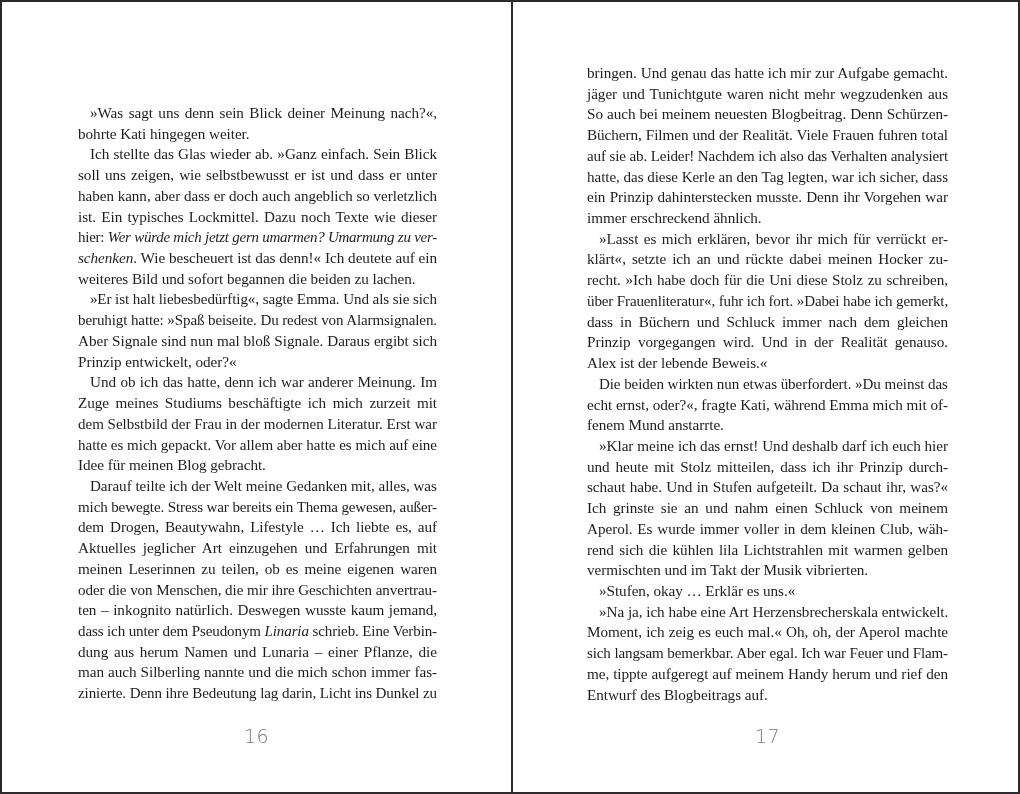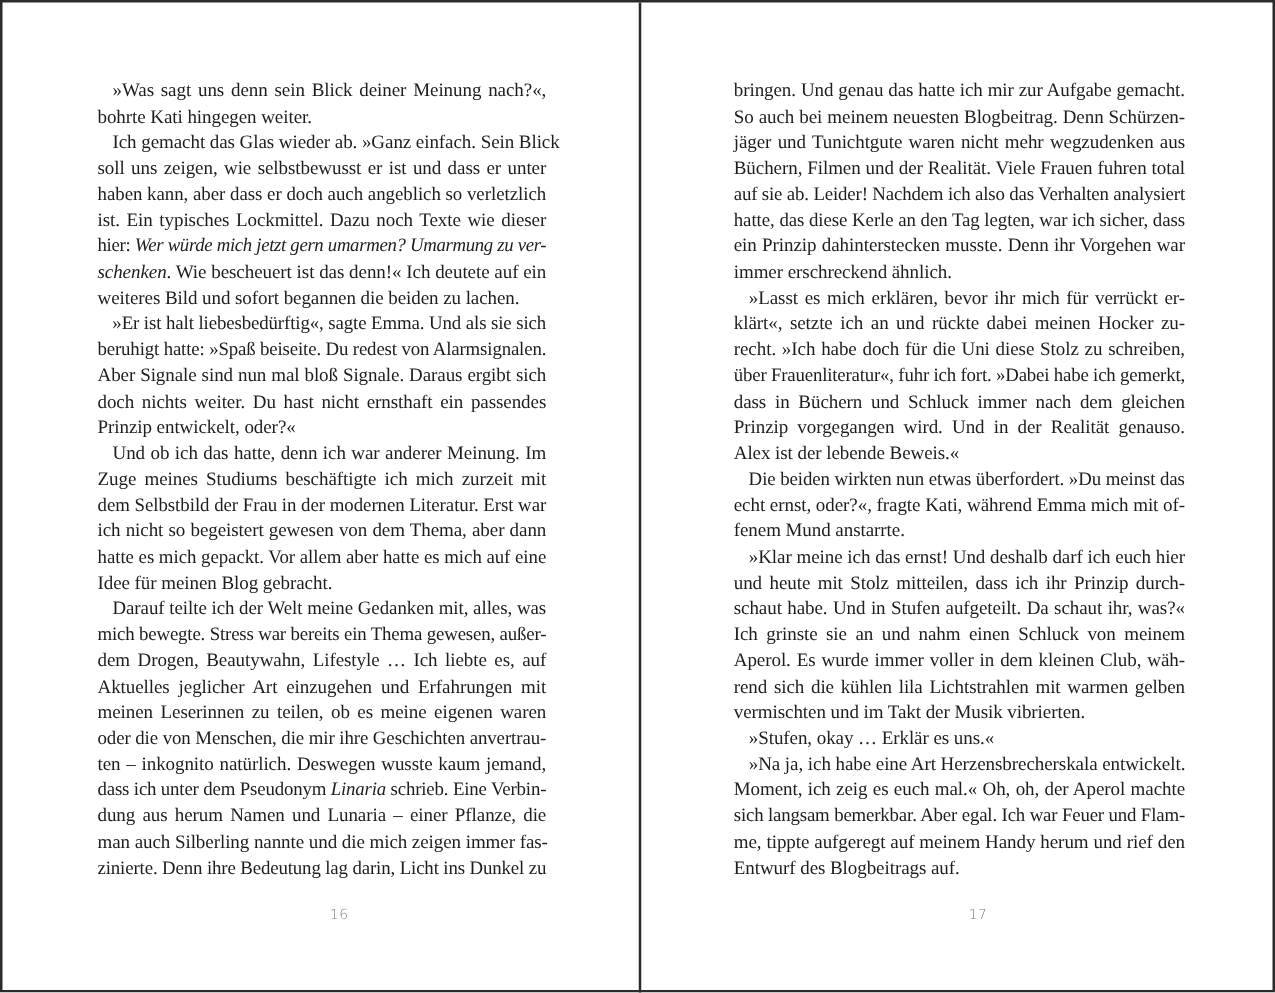--- a/index.html
+++ b/index.html
@@ -40,21 +40,21 @@
     .page-left { left: 0; width: 509px; }
     .page-right { left: 511px; width: 509px; }
 
     .text-block {
       position: absolute;
       top: 61px;
       font-size: 15.2px;
       line-height: 20.72px;
       letter-spacing: -0.05px;
     }
-    .page-left .text-block { left: 76px; width: 359px; }
+    .page-left .text-block { left: 76px; width: 359px; margin-top: 40px; }
     .page-right .text-block { left: 74px; width: 361px; }
 
     .line {
       display: block;
       height: 20.72px;
       white-space: nowrap;
       text-align: justify;
       text-align-last: justify;
       overflow: visible;
     }
@@ -66,75 +66,72 @@
       padding-left: 12px;
     }
     .line em { font-style: italic; }
 
     .folio {
       position: absolute;
       top: 723px;
       width: 100%;
       text-align: center;
       font-family: "DejaVu Sans", "Liberation Sans", sans-serif;
-      font-size: 11px;
+      font-size: 19px;
       font-weight: 300;
       color: #7a7a7a;
       letter-spacing: 0.5px;
-      margin-left: 15px;
     }
     .page-left .folio { left: 0; width: 509px; padding-left: 0; }
     .page-right .folio { left: 0; width: 509px; }
   </style>
 </head>
 <body>
 
 <div class="spread">
   <div class="page page-left">
     <div class="text-block">
         <span class="line indent"><span>»Was sagt uns denn sein Blick deiner Meinung nach?«,</span></span>
         <span class="line last"><span>bohrte Kati hingegen weiter.</span></span>
-        <span class="line indent"><span>Ich gemacht das Glas wieder ab. »Ganz einfach. Sein Blick</span></span>
+        <span class="line indent"><span>Ich stellte das Glas wieder ab. »Ganz einfach. Sein Blick</span></span>
         <span class="line"><span>soll uns zeigen, wie selbstbewusst er ist und dass er unter</span></span>
         <span class="line" style="letter-spacing: -0.0119885px; transform-origin: left top; transform: scaleX(0.991798); width: 361.969px;"><span>haben kann, aber dass er doch auch angeblich so verletzlich</span></span>
         <span class="line"><span>ist. Ein typisches Lockmittel. Dazu noch Texte wie dieser</span></span>
         <span class="line" style="letter-spacing: -0.255521px; transform-origin: left top; transform: scaleX(0.9883); width: 363.25px;"><span>hier: </span><em>Wer würde mich jetzt gern umarmen? Umarmung zu ver-</em></span>
         <span class="line"><em>schenken</em><span>. Wie bescheuert ist das denn!« Ich deutete auf ein</span></span>
         <span class="line last"><span>weiteres Bild und sofort begannen die beiden zu lachen.</span></span>
         <span class="line indent" style="letter-spacing: -0.0815493px; transform-origin: left top; transform: scaleX(0.99165); width: 349.922px;"><span>»Er ist halt liebesbedürftig«, sagte Emma. Und als sie sich</span></span>
         <span class="line" style="letter-spacing: -0.115759px; transform-origin: left top; transform: scaleX(0.991413); width: 362.109px;"><span>beruhigt hatte: »Spaß beiseite. Du redest von Alarmsignalen.</span></span>
         <span class="line"><span>Aber Signale sind nun mal bloß Signale. Daraus ergibt sich</span></span>
-        <span class="line"><span>doch nichts weiter. Du hast nicht ernsthaft ein passendes</span></span>
         <span class="line last"><span>Prinzip entwickelt, oder?«</span></span>
         <span class="line indent"><span>Und ob ich das hatte, denn ich war anderer Meinung. Im</span></span>
         <span class="line"><span>Zuge meines Studiums beschäftigte ich mich zurzeit mit</span></span>
         <span class="line" style="letter-spacing: -0.0267776px; transform-origin: left top; transform: scaleX(0.991756); width: 361.984px;"><span>dem Selbstbild der Frau in der modernen Literatur. Erst war</span></span>
-        <span class="line"><span>ich nicht so begeistert gewesen von dem Thema, aber dann</span></span>
         <span class="line" style="letter-spacing: -0.0298818px; transform-origin: left top; transform: scaleX(0.99167); width: 362.016px;"><span>hatte es mich gepackt. Vor allem aber hatte es mich auf eine</span></span>
         <span class="line last"><span>Idee für meinen Blog gebracht.</span></span>
         <span class="line indent" style="letter-spacing: -0.0137472px; transform-origin: left top; transform: scaleX(0.991827); width: 349.859px;"><span>Darauf teilte ich der Welt meine Gedanken mit, alles, was</span></span>
         <span class="line" style="letter-spacing: -0.12754px; transform-origin: left top; transform: scaleX(0.9909); width: 362.297px;"><span>mich bewegte. Stress war bereits ein Thema gewesen, außer-</span></span>
         <span class="line"><span>dem Drogen, Beautywahn, Lifestyle … Ich liebte es, auf</span></span>
         <span class="line"><span>Aktuelles jeglicher Art einzugehen und Erfahrungen mit</span></span>
         <span class="line"><span>meinen Leserinnen zu teilen, ob es meine eigenen waren</span></span>
         <span class="line" style="letter-spacing: -0.0617704px; transform-origin: left top; transform: scaleX(0.991584); width: 362.047px;"><span>oder die von Menschen, die mir ihre Geschichten anvertrau-</span></span>
         <span class="line"><span>ten – inkognito natürlich. Deswegen wusste kaum jemand,</span></span>
         <span class="line" style="letter-spacing: -0.12729px; transform-origin: left top; transform: scaleX(0.9909); width: 362.297px;"><span>dass ich unter dem Pseudonym </span><em>Linaria</em><span> schrieb. Eine Verbin-</span></span>
         <span class="line"><span>dung aus herum Namen und Lunaria – einer Pflanze, die</span></span>
-        <span class="line"><span>man auch Silberling nannte und die mich zeigen immer fas-</span></span>
+        <span class="line"><span>man auch Silberling nannte und die mich schon immer fas-</span></span>
         <span class="line" style="letter-spacing: -0.10166px; transform-origin: left top; transform: scaleX(0.991456); width: 362.094px;"><span>zinierte. Denn ihre Bedeutung lag darin, Licht ins Dunkel zu</span></span>
       </div>
     <div class="folio">16</div>
   </div>
   <div class="gutter"></div>
   <div class="page page-right">
     <div class="text-block">
         <span class="line"><span>bringen. Und genau das hatte ich mir zur Aufgabe gemacht.</span></span>
+        <span class="line"><span>jäger und Tunichtgute waren nicht mehr wegzudenken aus</span></span>
         <span class="line"><span>So auch bei meinem neuesten Blogbeitrag. Denn Schürzen-</span></span>
-        <span class="line"><span>jäger und Tunichtgute waren nicht mehr wegzudenken aus</span></span>
         <span class="line"><span>Büchern, Filmen und der Realität. Viele Frauen fuhren total</span></span>
         <span class="line" style="letter-spacing: -0.12411px; transform-origin: left top; transform: scaleX(0.991503); width: 364.094px;"><span>auf sie ab. Leider! Nachdem ich also das Verhalten analysiert</span></span>
         <span class="line" style="letter-spacing: -0.0417777px; transform-origin: left top; transform: scaleX(0.991631); width: 364.047px;"><span>hatte, das diese Kerle an den Tag legten, war ich sicher, dass</span></span>
         <span class="line"><span>ein Prinzip dahinterstecken musste. Denn ihr Vorgehen war</span></span>
         <span class="line last"><span>immer erschreckend ähnlich.</span></span>
         <span class="line indent"><span>»Lasst es mich erklären, bevor ihr mich für verrückt er-</span></span>
         <span class="line"><span>klärt«, setzte ich an und rückte dabei meinen Hocker zu-</span></span>
         <span class="line"><span>recht. »Ich habe doch für die Uni diese Stolz zu schreiben,</span></span>
         <span class="line" style="letter-spacing: -0.147923px; transform-origin: left top; transform: scaleX(0.991631); width: 364.047px;"><span>über Frauenliteratur«, fuhr ich fort. »Dabei habe ich gemerkt,</span></span>
         <span class="line"><span>dass in Büchern und Schluck immer nach dem gleichen</span></span>

